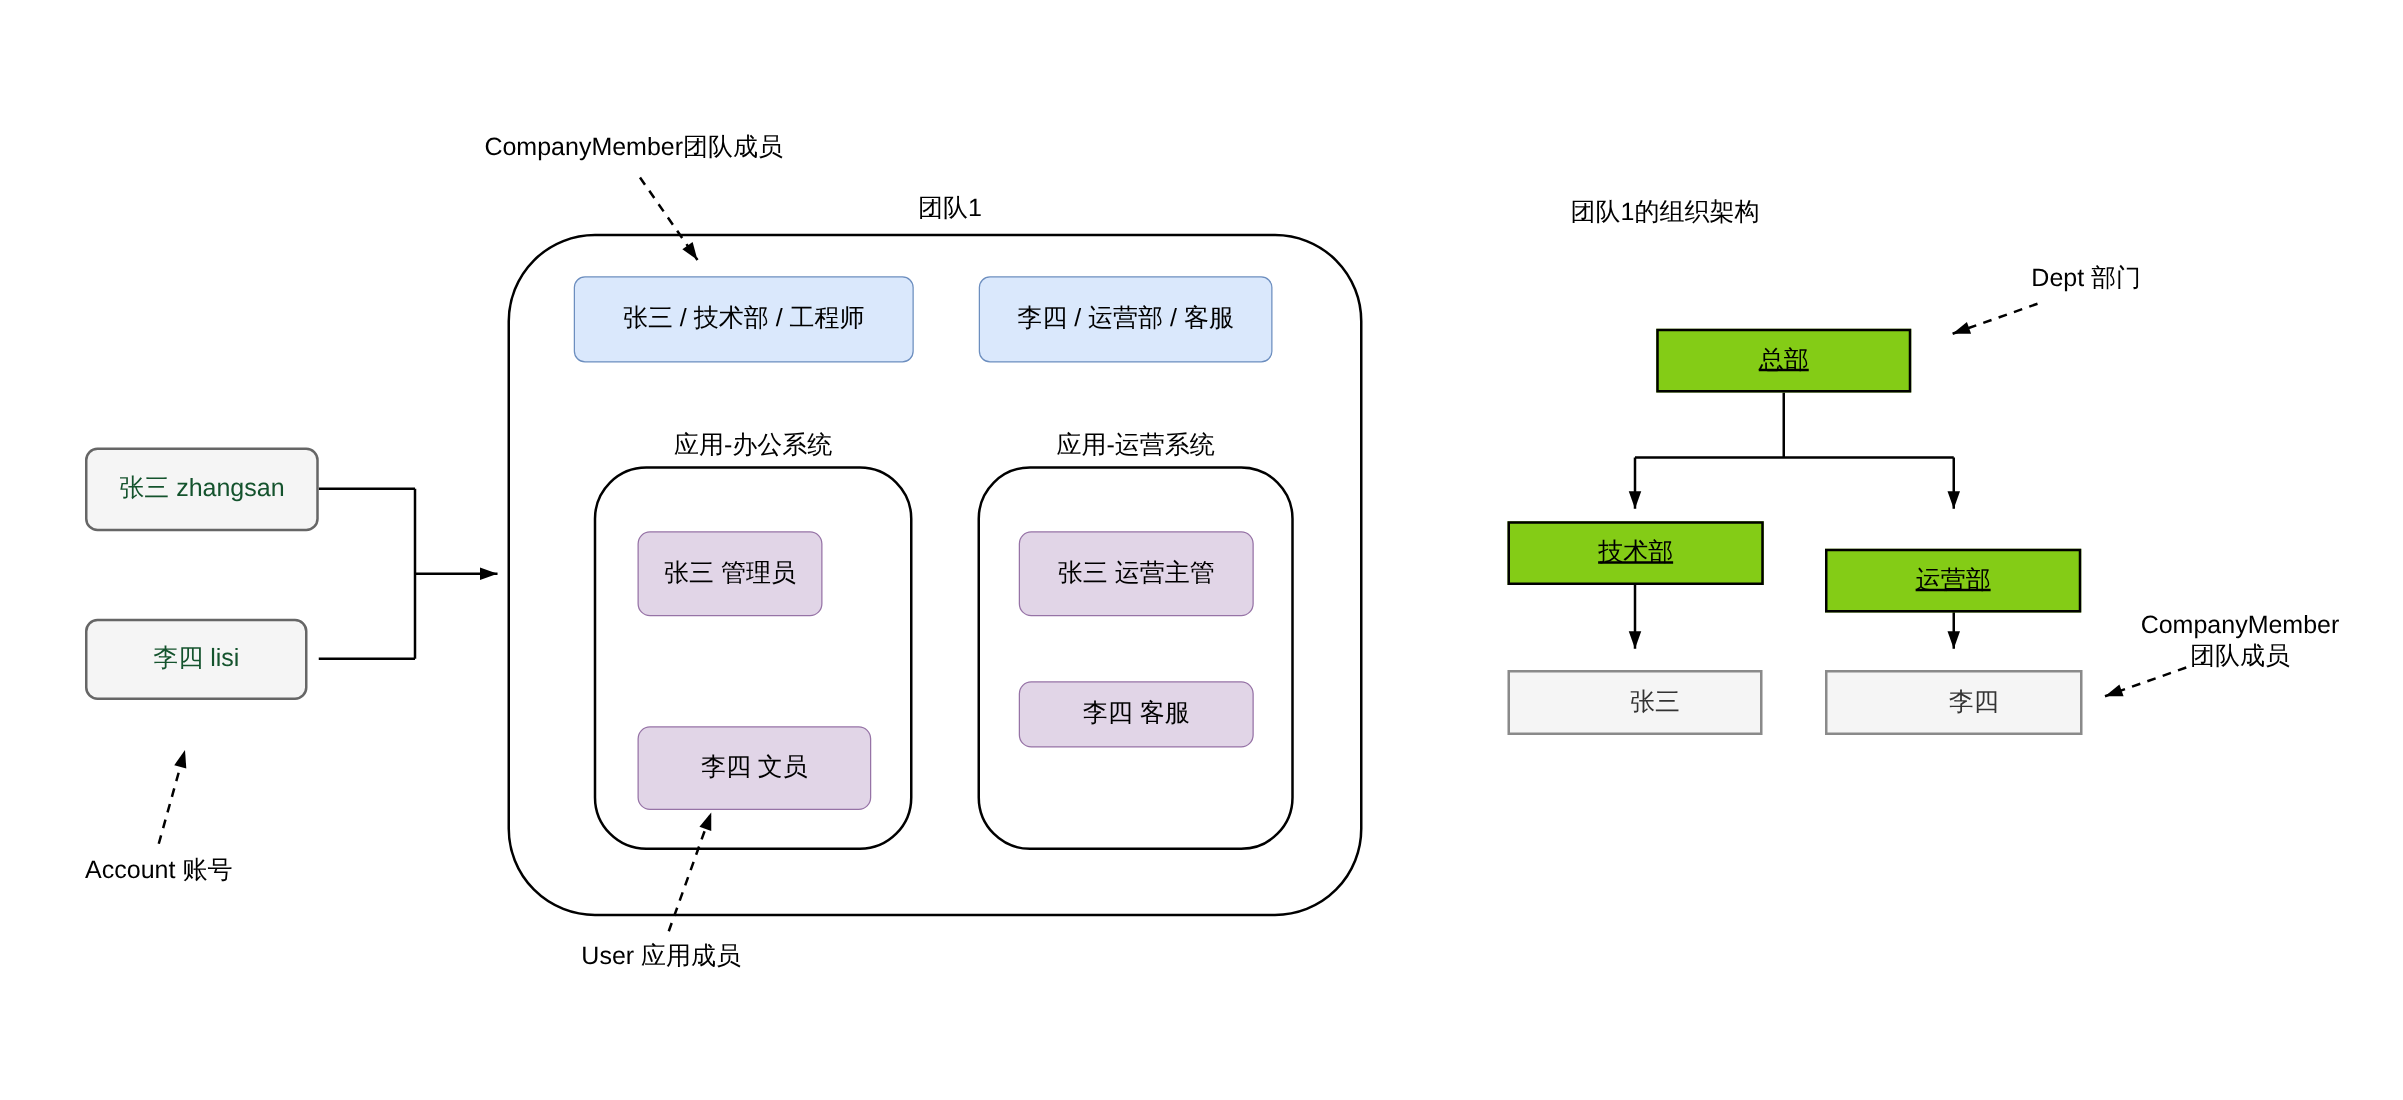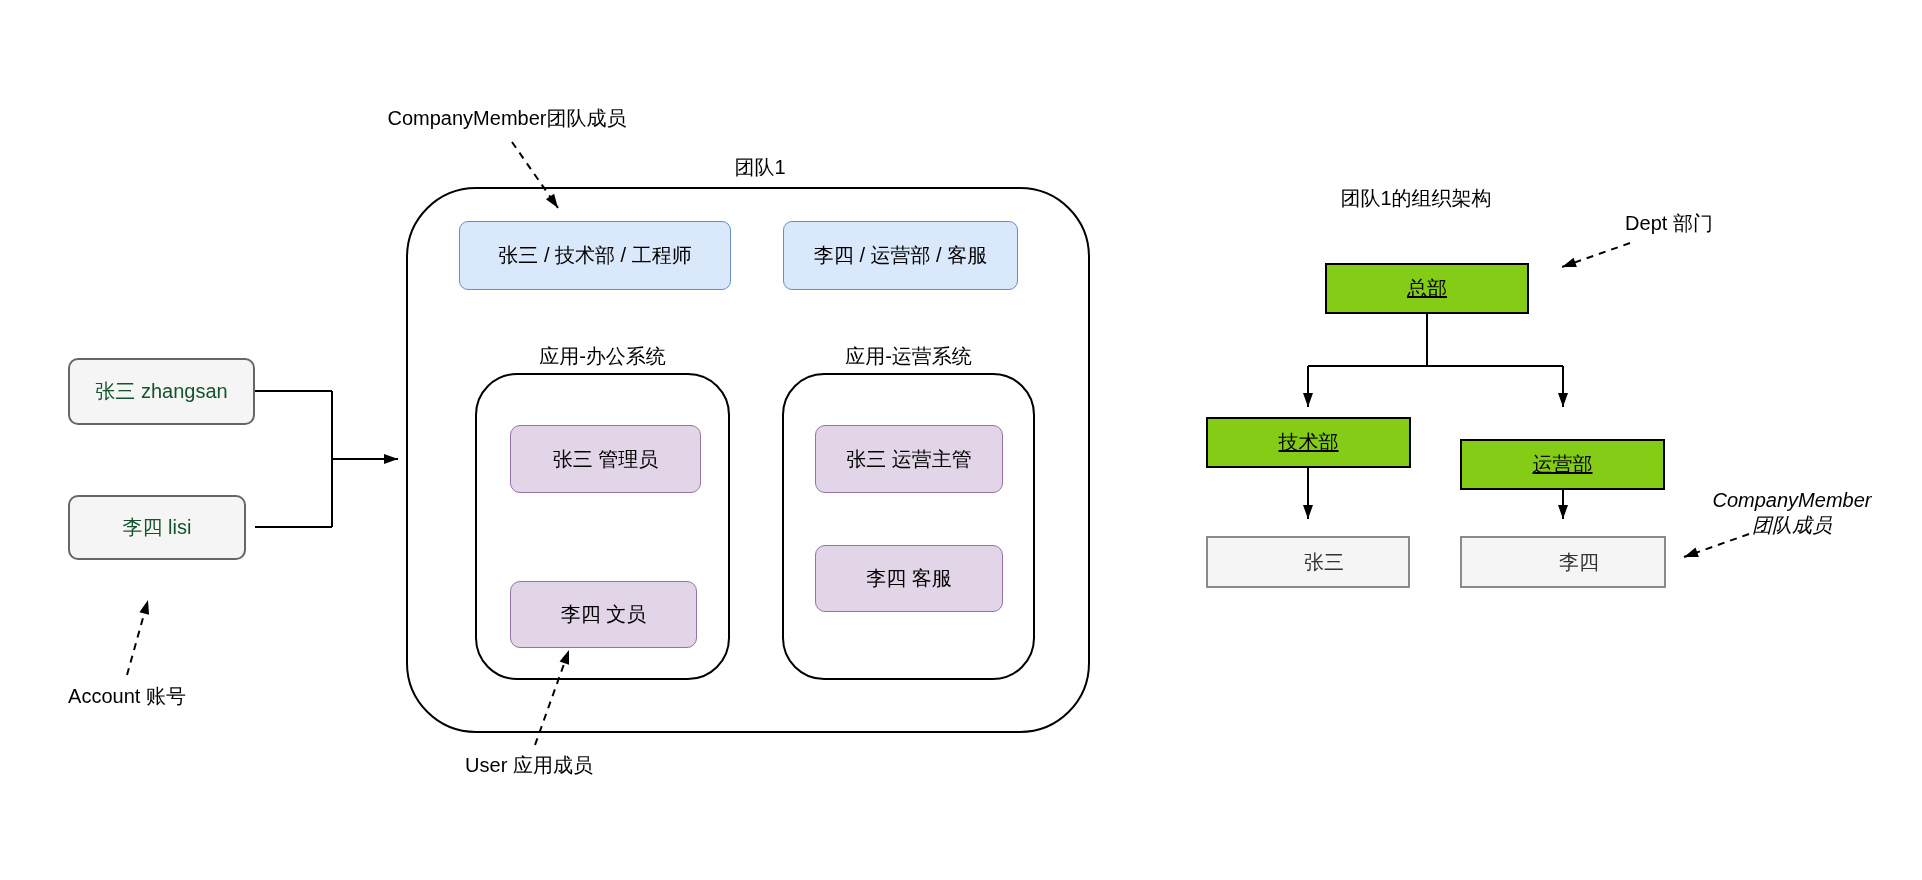--- a/index.html
+++ b/index.html
@@ -75,37 +75,37 @@
 
   <div class="group team" style="left:406px;top:187px;width:684px;height:546px;"></div>
   <div class="label" style="left:660px;top:155px;width:200px;">团队1</div>
   <div class="label" style="left:377px;top:106px;width:260px;">CompanyMember团队成员</div>
 
   <div class="node blue" style="left:459px;top:221px;width:272px;height:69px;">张三  / 技术部 / 工程师</div>
   <div class="node blue" style="left:783px;top:221px;width:235px;height:69px;">李四 / 运营部 / 客服</div>
 
   <div class="label" style="left:475px;top:344px;width:255px;">应用-办公系统</div>
   <div class="group app" style="left:475px;top:373px;width:255px;height:307px;"></div>
-  <div class="node purple" style="left:510px;top:425px;width:191px;height:68px;">张三 管理员</div>
+  <div class="node purple" style="left:510px;top:425px;width:148px;height:68px;">张三 管理员</div>
   <div class="node purple" style="left:510px;top:545px;width:187px;height:67px;margin-top:36px;">李四 文员</div>
 
   <div class="label" style="left:782px;top:344px;width:253px;">应用-运营系统</div>
   <div class="group app" style="left:782px;top:373px;width:253px;height:307px;"></div>
   <div class="node purple" style="left:815px;top:425px;width:188px;height:68px;">张三 运营主管</div>
-  <div class="node purple" style="left:815px;top:545px;width:188px;height:67px;">李四 客服</div>
+  <div class="node purple" style="left:815px;top:545px;width:188px;height:53px;">李四 客服</div>
 
   <div class="label" style="left:429px;top:753px;width:200px;">User 应用成员</div>
 
-  <div class="label" style="left:1316px;top:158px;width:200px;margin-top:28px;">团队1的组织架构</div>
+  <div class="label" style="left:1232px;top:158px;width:200px;">团队1的组织架构</div>
   <div class="label" style="left:1569px;top:211px;width:200px;">Dept 部门</div>
 
   <div class="node orgwhite" style="left:1325px;top:263px;width:204px;height:51px;">总部</div>
   <div class="node orgwhite" style="left:1206px;top:417px;width:205px;height:51px;">技术部</div>
   <div class="node orgwhite" style="left:1460px;top:439px;width:205px;height:51px;">运营部</div>
   <div class="node orggray" style="left:1206px;top:536px;width:204px;height:52px;">张三</div>
   <div class="node orggray" style="left:1460px;top:536px;width:206px;height:52px;">李四</div>
 
-  <div class="label" style="left:1692px;top:488px;width:200px;font-style:italic;">
+  <div class="label" style="left:1692px;top:488px;width:200px;">
     <div>CompanyMember</div>
     <div>团队成员</div>
   </div>
 
 </div>
 
 </body></html>

